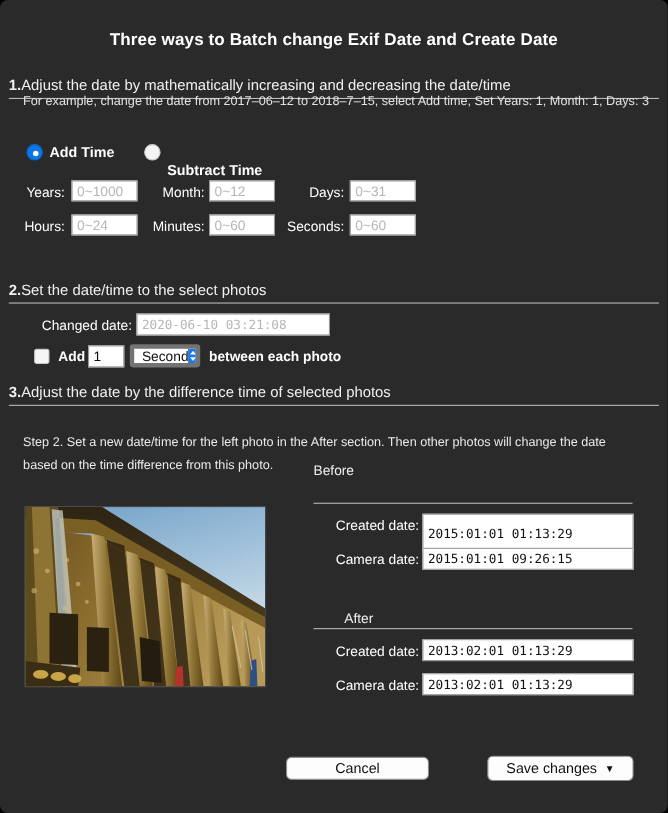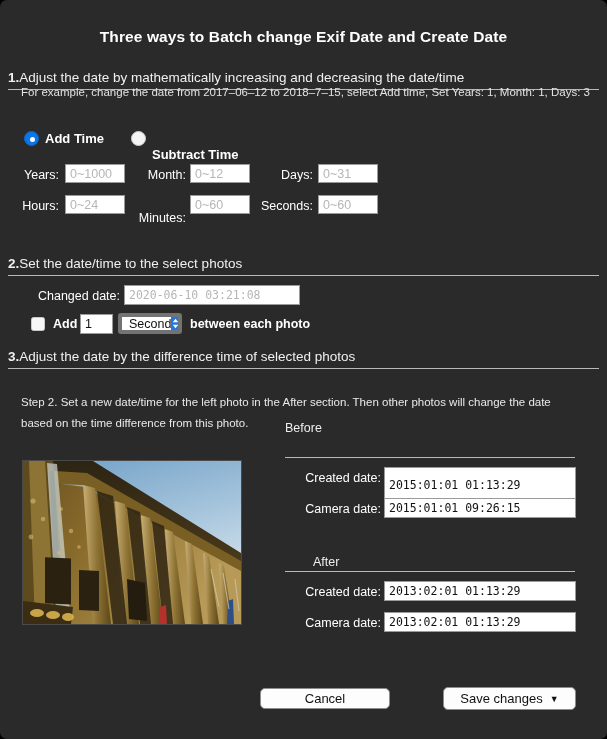--- a/index.html
+++ b/index.html
@@ -228,21 +228,21 @@
 
   <div class="fld-label" style="left:128px; top:168px; width:58px;">Month:</div>
   <input class="tf" style="left: 190px; top: 164px; width: 60px; height: 19px;" value="" placeholder="0~12">
 
   <div class="fld-label" style="left:248px; top:168px; width:65px;">Days:</div>
   <input class="tf" style="left: 318px; top: 164px; width: 60px; height: 19px;" value="" placeholder="0~31">
 
   <div class="fld-label" style="left:0px; top:199px; width:59px;">Hours:</div>
   <input class="tf" style="left: 65px; top: 195px; width: 60px; height: 19px;" value="" placeholder="0~24">
 
-  <div class="fld-label" style="left:118px; top:199px; width:68px;margin-top:12px;">Minutes:</div>
+  <div class="fld-label" style="left:118px; top:199px; width:68px;">Minutes:</div>
   <input class="tf" style="left: 190px; top: 195px; width: 60px; height: 19px;" value="" placeholder="0~60">
 
   <div class="fld-label" style="left:238px; top:199px; width:75px;">Seconds:</div>
   <input class="tf" style="left: 318px; top: 195px; width: 60px; height: 19px;" value="" placeholder="0~60">
 
   <div class="sec-head" style="left:8px; top:256px;">
     <span class="sec-num">2.</span><span>Set the date/time to the select photos</span>
   </div>
   <div class="rule" style="left:8px; top:275px; width:591px;"></div>
 

